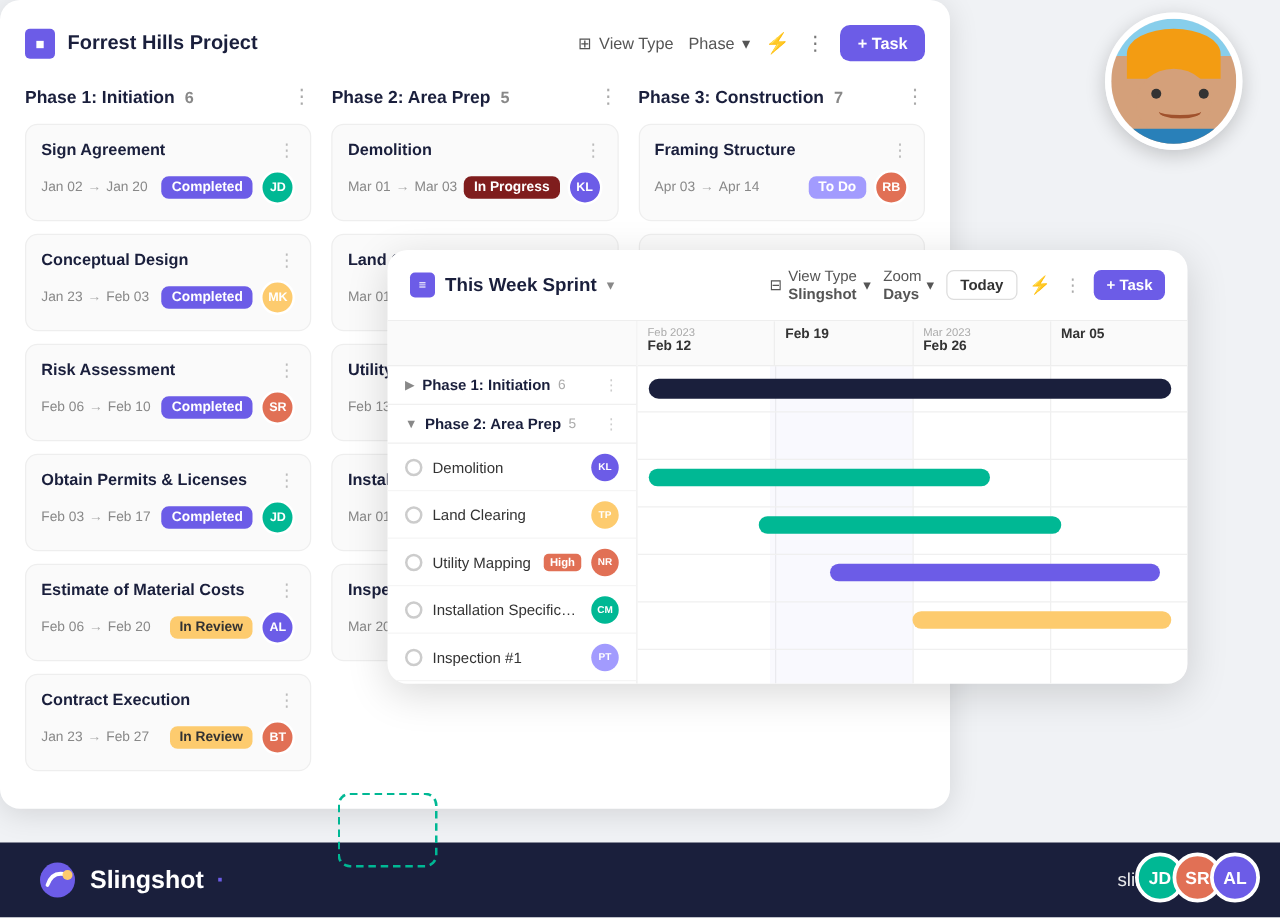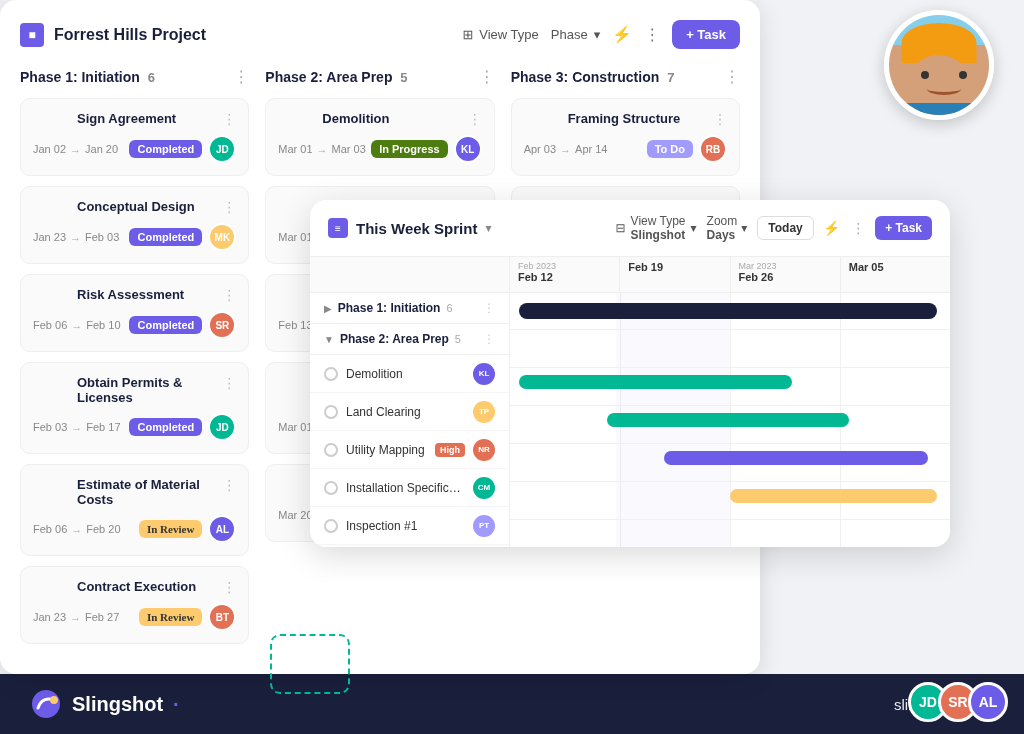--- a/index.html
+++ b/index.html
@@ -165,21 +165,20 @@
       display: flex;
       align-items: flex-start;
       justify-content: space-between;
       margin-bottom: 8px;
     }
     .task-name {
       font-size: 13px;
       font-weight: 600;
       color: #1a1f3c;
       flex: 1;
-      margin-left: 44px;
     }
     .task-menu {
       color: #bbb;
       cursor: pointer;
       font-size: 14px;
       flex-shrink: 0;
     }
     .task-meta {
       display: flex;
       align-items: center;
@@ -197,22 +196,22 @@
       align-items: center;
       gap: 6px;
     }
     .badge {
       border-radius: 6px;
       padding: 3px 8px;
       font-size: 11px;
       font-weight: 600;
     }
     .badge-completed { background: #6c5ce7; color: white; }
-    .badge-in-progress { background: #4d7c0f; color: white; }
-    .badge-in-review { background: #fdcb6e; color: #333; font-family: Liberation Serif, serif; }
+    .badge-in-progress { background: #7f1d1d; color: white; }
+    .badge-in-review { background: #fdcb6e; color: #333; }
     .badge-blocked { background: #e17055; color: white; }
     .badge-todo { background: #a29bfe; color: white; }
     .avatar-placeholder {
       width: 28px;
       height: 28px;
       border-radius: 50%;
       flex-shrink: 0;
       border: 2px solid white;
       display: flex;
       align-items: center;

